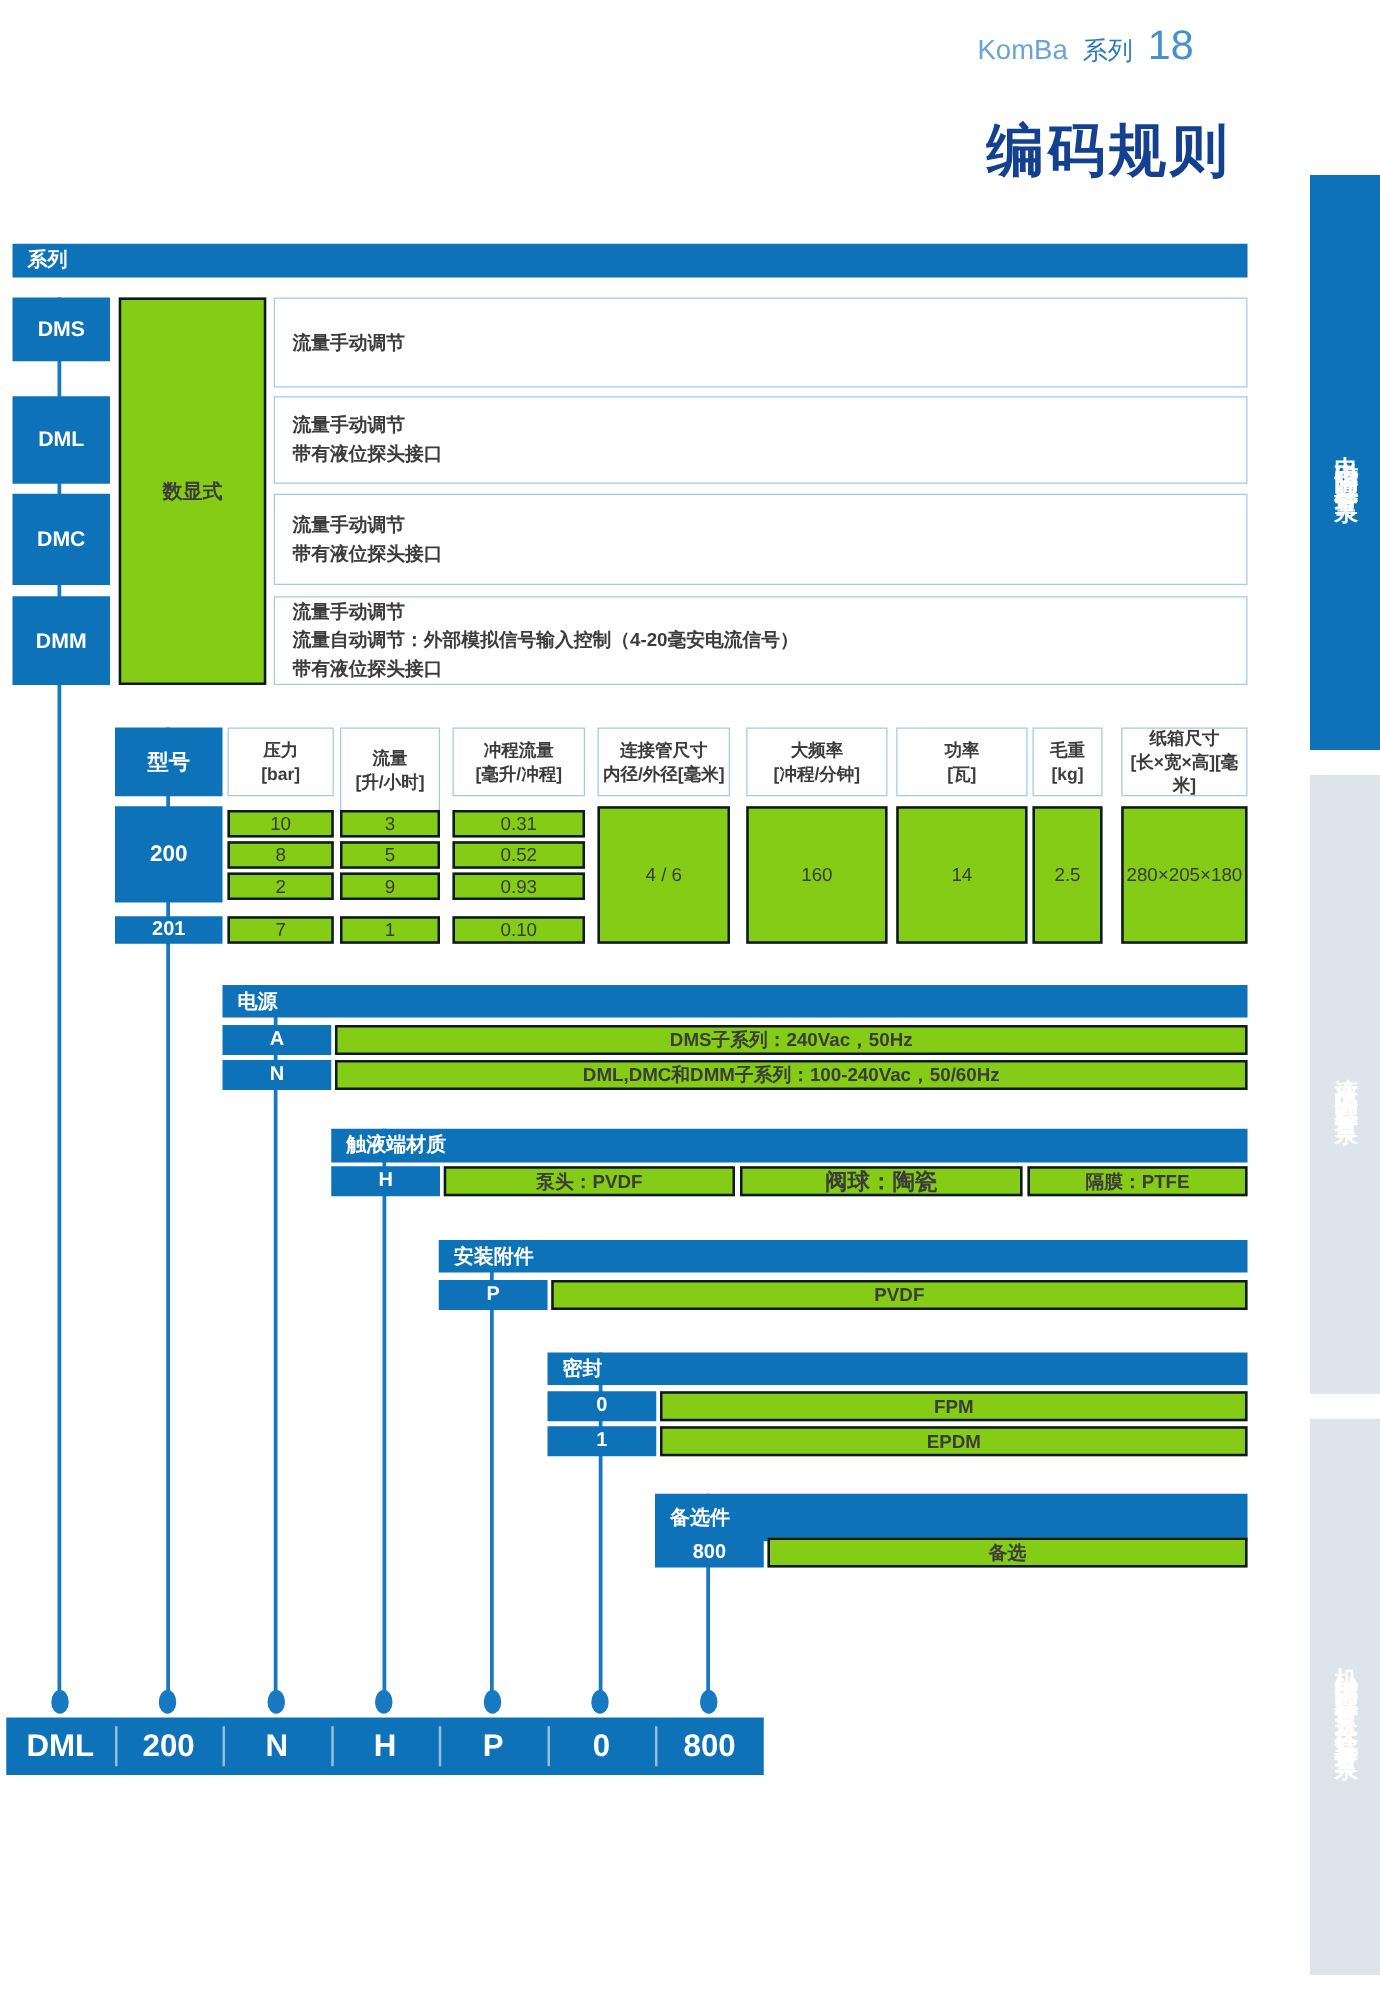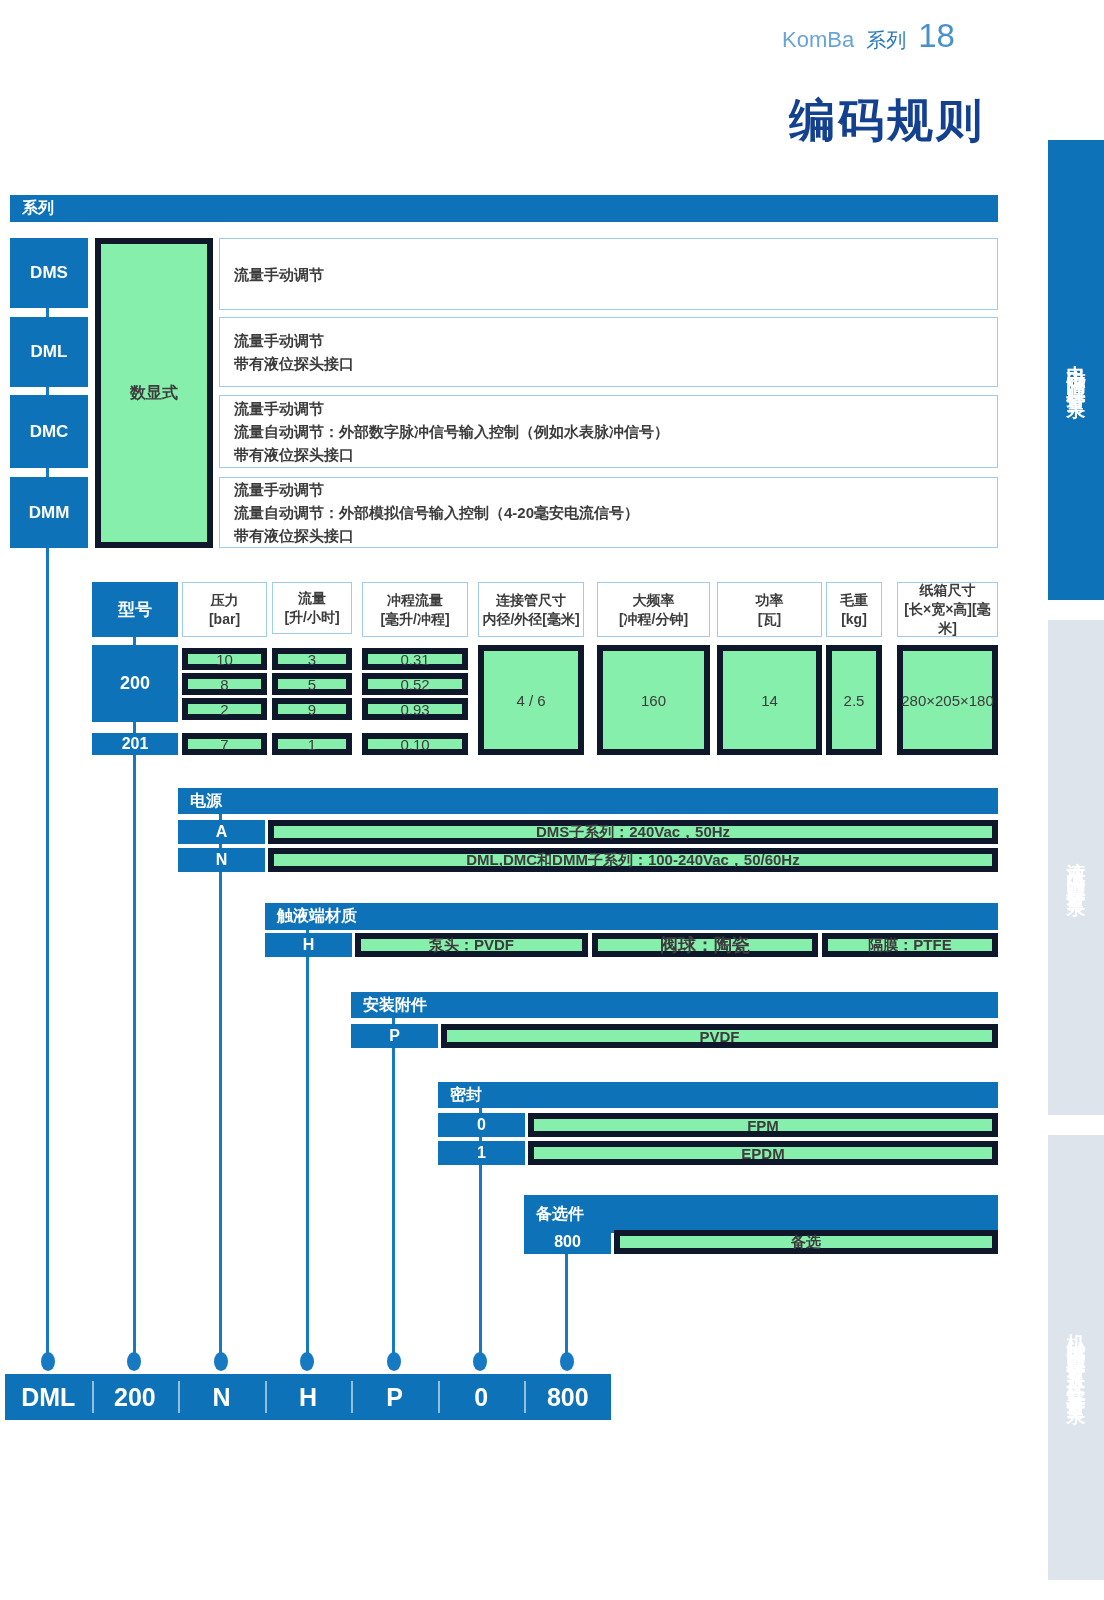--- a/index.html
+++ b/index.html
@@ -4,21 +4,21 @@
 <style>
   html,body{margin:0;padding:0;background:#fff;}
   body{font-family:"Liberation Sans","DejaVu Sans",sans-serif;}
   .page{position:relative;width:1104px;height:1600px;background:#fff;overflow:hidden;}
   .abs{position:absolute;box-sizing:border-box;}
   
   .bluebox{background:#0e72b8;color:#fff;font-weight:bold;display:flex;align-items:center;justify-content:center;z-index:3;}
   
   .hdrbar{background:#0e72b8;color:#fff;font-weight:bold;font-size:16px;display:flex;align-items:center;padding-left:12px;z-index:3;}
   
-  .cell{background:#86efac;border:6px solid #0f172a;color:#3c3c3c;display:flex;align-items:center;justify-content:center;text-align:center;z-index:3;}
+  .cell{background:#84cc16;border:2px solid #0f172a;color:#3c3c3c;display:flex;align-items:center;justify-content:center;text-align:center;z-index:3;}
   .cell.bold{font-weight:bold;}
   
   .descbox{background:#fff;border:1px solid #9fccea;color:#3c3c3c;font-weight:bold;font-size:15px;display:flex;flex-direction:column;justify-content:center;padding-left:14px;line-height:23px;z-index:3;}
   
   .trunk{width:3px;background:#1779c2;z-index:1;}
   .dot{width:14px;height:19px;border-radius:50%;background:#1779c2;z-index:2;}
   
   .kombaline{display:flex;align-items:baseline;gap:12px;z-index:3;}
   .komba-name{font-size:22px;color:#69a4d9;margin-top:15px;}
   .komba-word{font-size:20px;color:#2a79bd;}
@@ -70,52 +70,51 @@
   <div class="abs dot" style="left:41px;top:1352px;"></div>
   <div class="abs dot" style="left:127px;top:1352px;"></div>
   <div class="abs dot" style="left:214px;top:1352px;"></div>
   <div class="abs dot" style="left:300px;top:1352px;"></div>
   <div class="abs dot" style="left:387px;top:1352px;"></div>
   <div class="abs dot" style="left:473px;top:1352px;"></div>
   <div class="abs dot" style="left:560px;top:1352px;"></div>
 
   <div class="abs hdrbar" style="left:10px;top:195px;width:988px;height:27px;">系列</div>
 
-  <div class="abs bluebox" style="left:10px;top:238px;width:78px;height:70px;font-size:17px;">DMS</div>
+  <div class="abs bluebox" style="left:10px;top:238px;width:78px;height:51px;font-size:17px;">DMS</div>
   <div class="abs bluebox" style="left:10px;top:317px;width:78px;height:70px;font-size:17px;">DML</div>
   <div class="abs bluebox" style="left:10px;top:395px;width:78px;height:73px;font-size:17px;">DMC</div>
   <div class="abs bluebox" style="left:10px;top:477px;width:78px;height:71px;font-size:17px;">DMM</div>
 
   <div class="abs cell bold" style="left:95px;top:238px;width:118px;height:310px;font-size:16px;">数显式</div>
 
   <div class="abs descbox" style="left:219px;top:238px;width:779px;height:72px;">
     <div>流量手动调节</div>
   </div>
   <div class="abs descbox" style="left:219px;top:317px;width:779px;height:70px;">
     <div>流量手动调节</div>
     <div>带有液位探头接口</div>
   </div>
   <div class="abs descbox" style="left:219px;top:395px;width:779px;height:73px;">
     <div>流量手动调节</div>
-    <div>流量自动调节：外部数字脉冲信号输入控制（例如水表脉冲信号）</div>
     <div>带有液位探头接口</div>
   </div>
   <div class="abs descbox" style="left:219px;top:477px;width:779px;height:71px;">
     <div>流量手动调节</div>
     <div>流量自动调节：外部模拟信号输入控制（4-20毫安电流信号）</div>
     <div>带有液位探头接口</div>
   </div>
 
   <div class="abs bluebox" style="left:92px;top:582px;width:86px;height:55px;font-size:17px;">型号</div>
 
   <div class="abs colhdr" style="left:182px;top:582px;width:85px;height:55px;">
     <div>压力</div>
     <div>[bar]</div>
   </div>
-  <div class="abs colhdr" style="left:272px;top:582px;width:80px;height:52px;">
+  <div class="abs colhdr" style="left:272px;top:582px;width:80px;height:68px;">
     <div>流量</div>
     <div>[升/小时]</div>
   </div>
   <div class="abs colhdr" style="left:362px;top:582px;width:106px;height:55px;">
     <div>冲程流量</div>
     <div>[毫升/冲程]</div>
   </div>
   <div class="abs colhdr" style="left:478px;top:582px;width:106px;height:55px;">
     <div>连接管尺寸</div>
     <div>内径/外径[毫米]</div>

